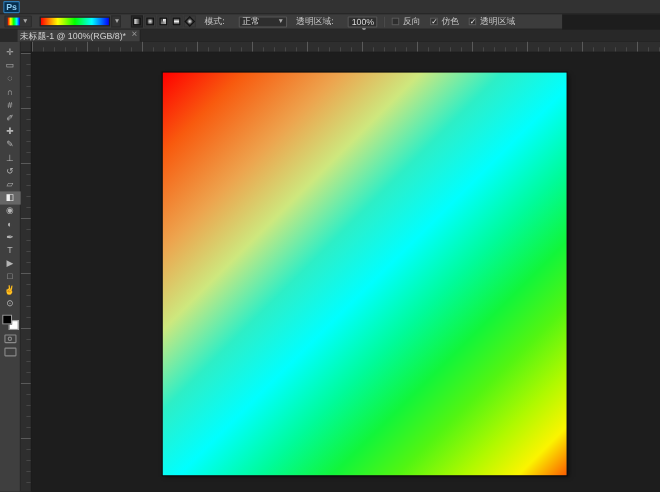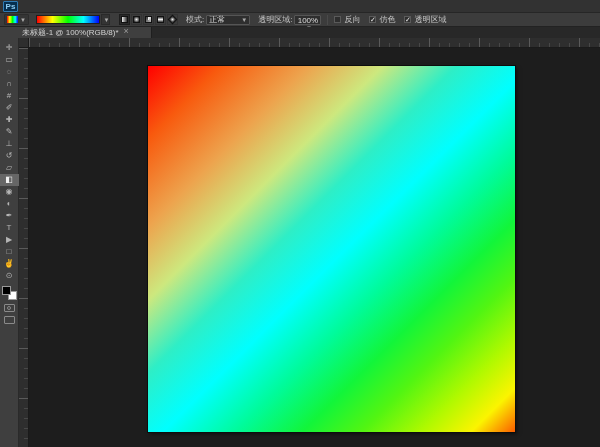--- a/index.html
+++ b/index.html
@@ -10,21 +10,21 @@
   .menubar { position:absolute; left:0; top:0; width:600px; height:13px;
     background:#323232; border-bottom:1px solid #262626;
     display:flex; align-items:center; font-size:8.5px; color:#cfcfcf;text-align:center; }
   .ps-logo { width:15px; height:11px; margin:0 5px 0 3px; background:#062f4f;
     border:1px solid #2f7bb4; border-radius:1px; color:#8ecdf2;
     font-size:8px; font-weight:bold; display:flex; align-items:center; justify-content:center; }
   .menus { display:flex; height:100%; align-items:center; }
   .menu-item { padding:0 6px; height:100%; display:flex; align-items:center; cursor:default; }
 
   
-  .optionsbar { position:absolute; left:0; top:13px; width:600px; height:14px;
+  .optionsbar { position:absolute; left:0; top:13px; width:511px; height:14px;
     background:#3c3c3c; border-bottom:1px solid #222;
     display:flex; align-items:center; font-size:8px; color:#c5c5c5; }
   .preset-chip { display:flex; align-items:center; margin-left:4px; padding:1px 2px;
     border:1px solid #2c2c2c; background:#353535; border-radius:1px; }
   .preset-thumb { width:11px; height:7px;
     background:linear-gradient(to right,#f00,#ff0,#0f0,#0ff,#00f); }
   .caret { font-size:6px; color:#aaa; margin-left:2px; line-height:1; }
   .grad-preview-wrap { display:flex; align-items:center; margin-left:7px; }
   .grad-preview { width:64px; height:9px; border:1px solid #1f1f1f; }
   .grad-open-btn { width:9px; height:11px; margin-left:1px; background:#343434;
@@ -35,35 +35,35 @@
   .gtype.selected { background:#2b2b2b; border-color:#1e1e1e; }
   .gtype .ic { width:7px; height:7px; border:1px solid #111; }
   .gtype.k-linear .ic { background:linear-gradient(to right,#eee,#333); }
   .gtype.k-radial .ic { background:radial-gradient(circle at 50% 50%,#eee 0%,#333 80%); }
   .gtype.k-angle .ic { background:conic-gradient(#eee,#333); }
   .gtype.k-reflected .ic { background:linear-gradient(to bottom,#333,#eee 50%,#333); }
   .gtype.k-diamond .ic { background:radial-gradient(closest-side at 50% 50%,#eee,#333); transform:rotate(45deg); transform-origin:center; }
   .ob-label { margin-left:8px; white-space:nowrap; }
   .dropdown { display:flex; align-items:center; justify-content:space-between;
     background:#2e2e2e; border:1px solid #555; border-radius:1px;
-    height:10px; padding:0 2px; margin-left:2px; color:#ddd; }
+    height:10px; padding:0 2px; margin-left:13px; color:#ddd; }
   .dd-mode { width:44px; }
   .dd-opacity { width:27px;flex-direction:column; }
   .sep { width:1px; height:10px; background:#2c2c2c; border-right:1px solid #4a4a4a; margin:0 6px; }
   .cbs { display:flex; align-items:center; gap:9px; }
   .cb { display:flex; align-items:center; gap:3px; white-space:nowrap; }
   .cbbox { width:7px; height:7px; background:#2e2e2e; border:1px solid #5a5a5a;
     display:flex; align-items:center; justify-content:center; font-size:7px; color:#e8e8e8; }
   .cb.checked .cbbox::after { content:"✓"; }
 
   
   .tabbar { position:absolute; left:0; top:27px; width:600px; height:11px; background:#282828; }
-  .tab { position:absolute; left:0; top:0; height:11px; background:#3f3f3f;
+  .tab { position:absolute; left:16px; top:0; height:11px; background:#3f3f3f;
     border-right:1px solid #1f1f1f; display:flex; align-items:flex-start; gap:5px;
-    padding:0 22px; font-size:8px; color:#d2d2d2; }
+    padding:0 2px; font-size:8px; color:#d2d2d2; }
   .tab-close { color:#9a9a9a; font-size:9px; line-height:1; }
 
   
   .toolbar { position:absolute; left:0; top:38px; width:19px; height:409px;
     background:#3f3f3f; border-right:1px solid #2a2a2a; display:flex;
     flex-direction:column; align-items:center; padding-top:4px; }
   .tool { width:19px; height:12px; display:flex; align-items:center; justify-content:center;
     color:#b5b5b5; font-size:8px; line-height:1; }
   .tool.selected { background:#666; color:#f0f0f0; }
   .swatches { position:relative; width:15px; height:14px; margin-top:4px; }

